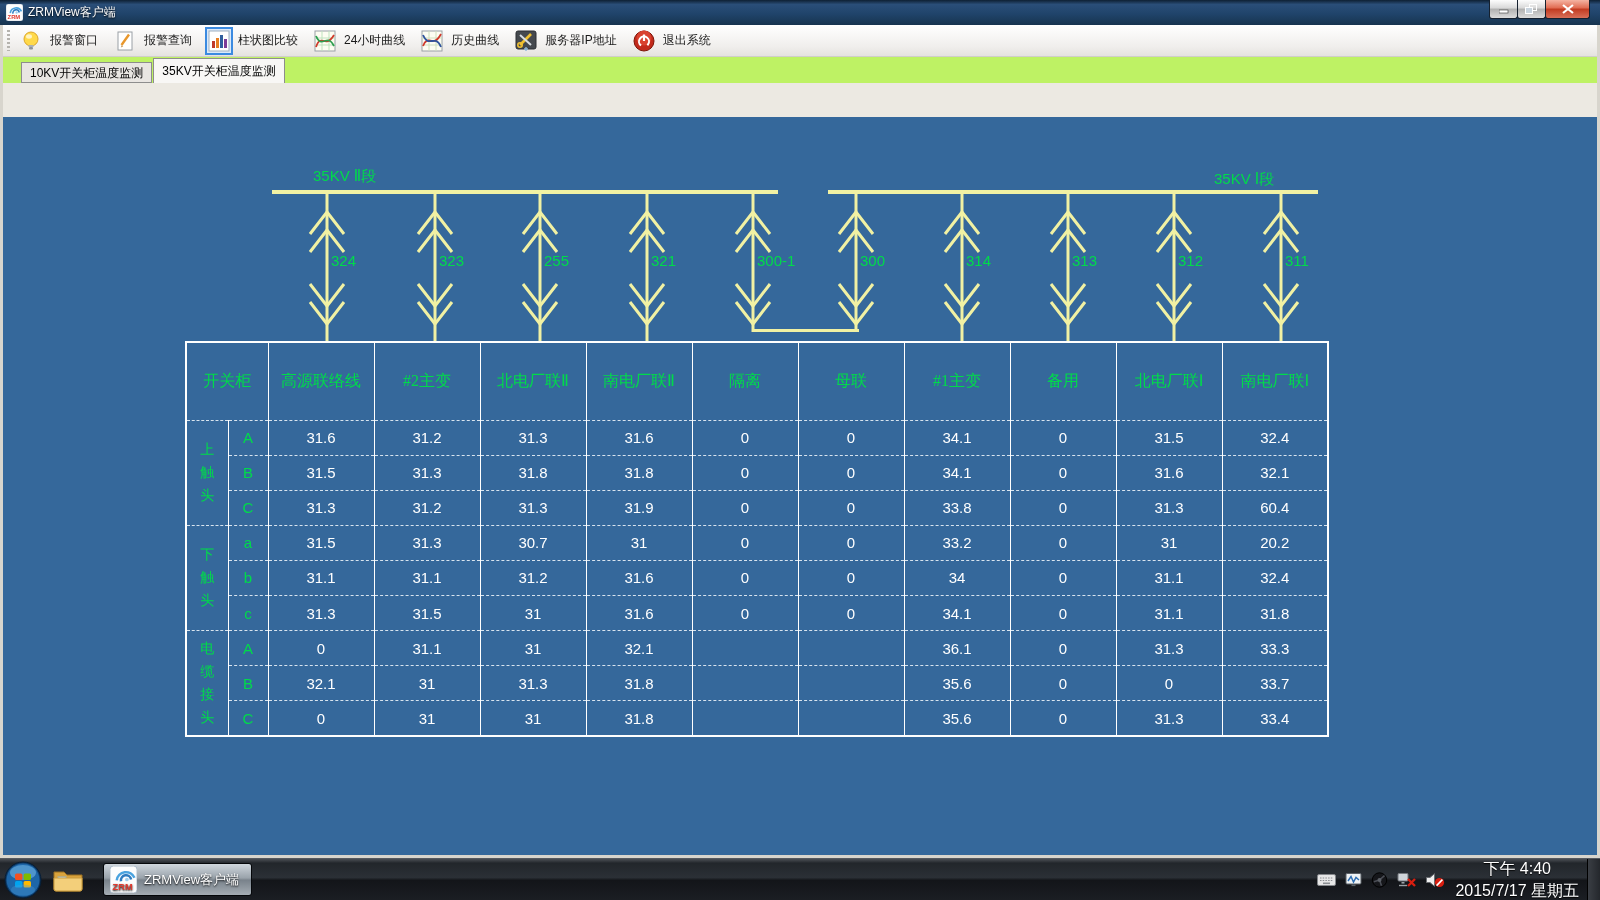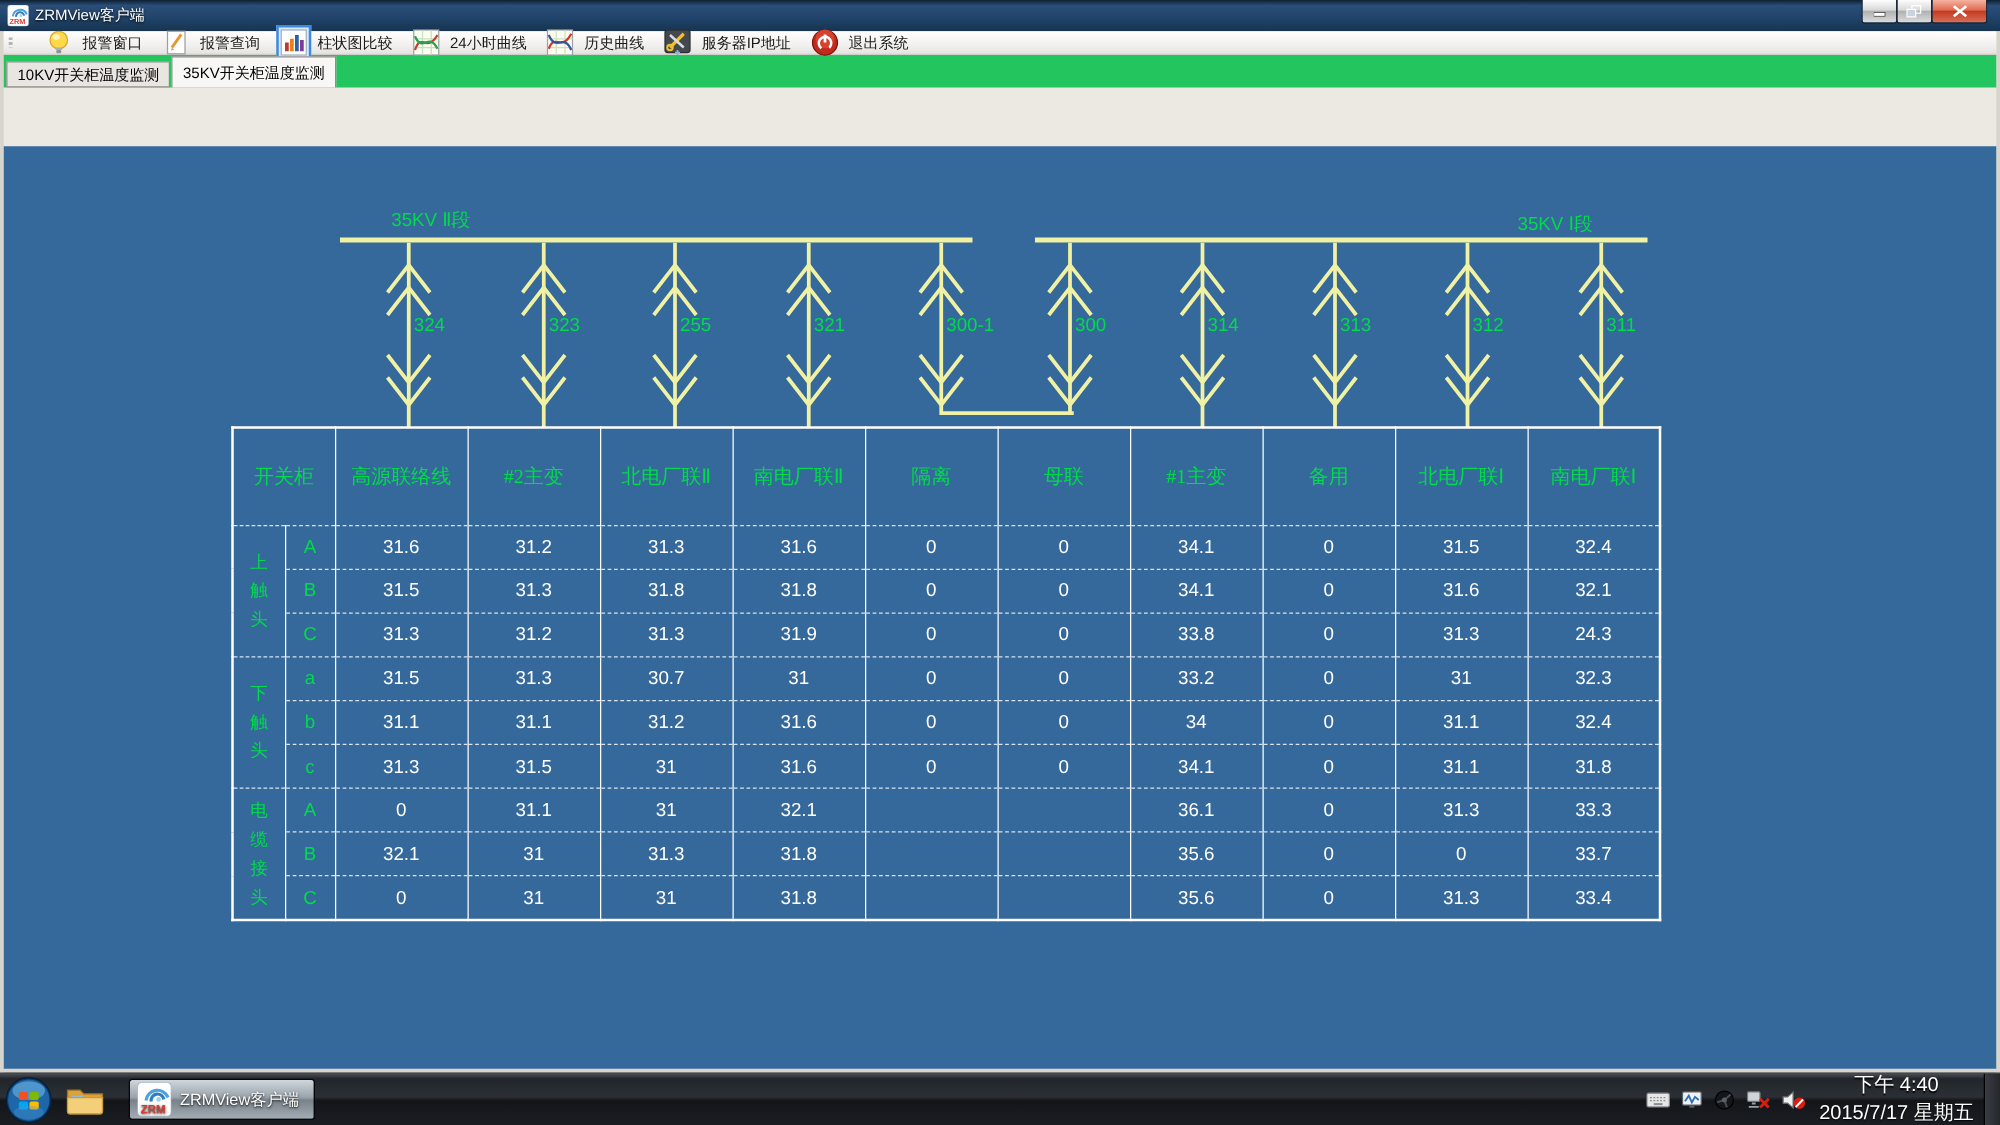--- a/index.html
+++ b/index.html
@@ -19,33 +19,33 @@
     background:linear-gradient(180deg,#fdfdfd,#d8d8d8 45%,#b0b0b0 50%,#dcdcdc 100%);
     border:1px solid #15202e; border-top:none; border-radius:0 0 3px 3px;
     display:flex; align-items:center; justify-content:center; }
   .win-btn.close { width:45px;
     background:linear-gradient(180deg,#f5b3a2,#e06a50 45%,#c23a20 50%,#d96f58 100%); }
 
   .window-body { position:absolute; top:25px; left:0; right:0; bottom:0;
     background:#ece9e2; border:3px solid #d8d5cd; border-top:0; }
 
   
-  .toolbar { position:relative; height:19px; padding-left:28px;
+  .toolbar { position:relative; height:32px; padding-left:12px;
     background:linear-gradient(180deg,#ffffff,#f0eeec 70%,#e5e3e0);
     border-bottom:1px solid #d0cec9; display:flex; align-items:center; gap:4px; }
   .toolbar::before { content:""; position:absolute; left:4px; top:5px; bottom:5px; width:3px;
     background:repeating-linear-gradient(180deg,#b5b3ae 0 2px,transparent 2px 4px); }
   .tool-btn { display:flex; align-items:center; gap:5px; padding:2px 7px 2px 2px;
     font-size:12px; color:#1a1a1a; cursor:default; }
   .tool-icon-wrap { display:flex; padding:1px; border:2px solid transparent; }
   .tool-btn.selected .tool-icon-wrap { border-color:#3b8ae0; background:#d9e9fb; }
   .tool-icon { width:22px; height:22px; display:block; }
 
   
-  .tabbar { height:26px; background:#22c55e; display:flex; align-items:flex-end; padding-left:2px; }
+  .tabbar { height:26px; background:#bef264; display:flex; align-items:flex-end; padding-left:18px; }
   .tab { height:21px; line-height:20px; padding:0 8px; font-size:12px; color:#000;
     background:#e9e6e2; border:1px solid #8d8d8d; margin-right:1px; }
   .tab.active { height:25px; line-height:24px; background:#f8f7f5; border-bottom:none; z-index:2; }
 
   
   .content { position:absolute; top:58px; left:0; right:0; bottom:0;
     background:var(--content-bg,#35689B); overflow:hidden;margin-top:34px; }
 
   .bus { position:absolute; height:4px; background:var(--line-yellow,#F1F1A3); }
   .bus-label { position:absolute; color:var(--accent-green,#00DB4A); font-size:15px; }
@@ -346,35 +346,35 @@
               <td class="phase">C</td>
               <td class="val">31.3</td>
               <td class="val">31.2</td>
               <td class="val">31.3</td>
               <td class="val">31.9</td>
               <td class="val">0</td>
               <td class="val">0</td>
               <td class="val">33.8</td>
               <td class="val">0</td>
               <td class="val">31.3</td>
-              <td class="val">24.3</td>
+              <td class="val">60.4</td>
             </tr>
             <tr>
               <td class="group-label" rowspan="3">下<br>触<br>头</td>
               <td class="phase">a</td>
               <td class="val">31.5</td>
               <td class="val">31.3</td>
               <td class="val">30.7</td>
               <td class="val">31</td>
               <td class="val">0</td>
               <td class="val">0</td>
               <td class="val">33.2</td>
               <td class="val">0</td>
               <td class="val">31</td>
-              <td class="val">32.3</td>
+              <td class="val">20.2</td>
             </tr>
             <tr>
               <td class="phase">b</td>
               <td class="val">31.1</td>
               <td class="val">31.1</td>
               <td class="val">31.2</td>
               <td class="val">31.6</td>
               <td class="val">0</td>
               <td class="val">0</td>
               <td class="val">34</td>

